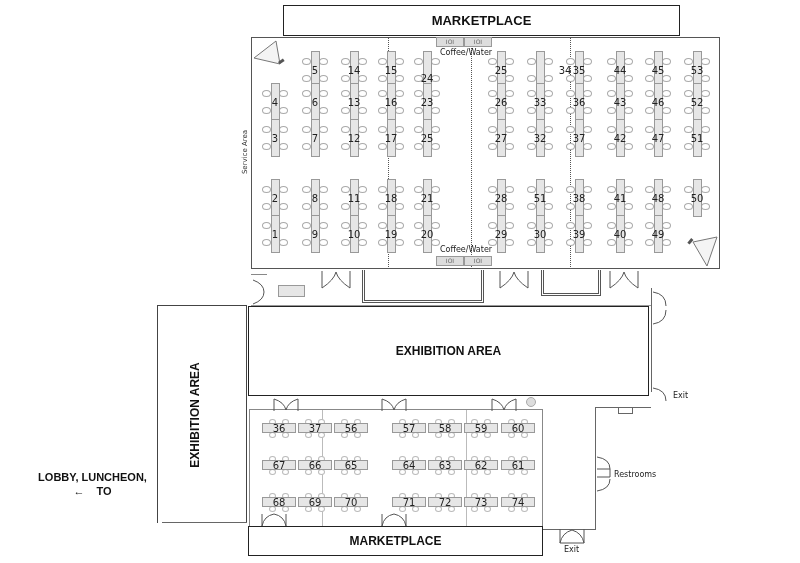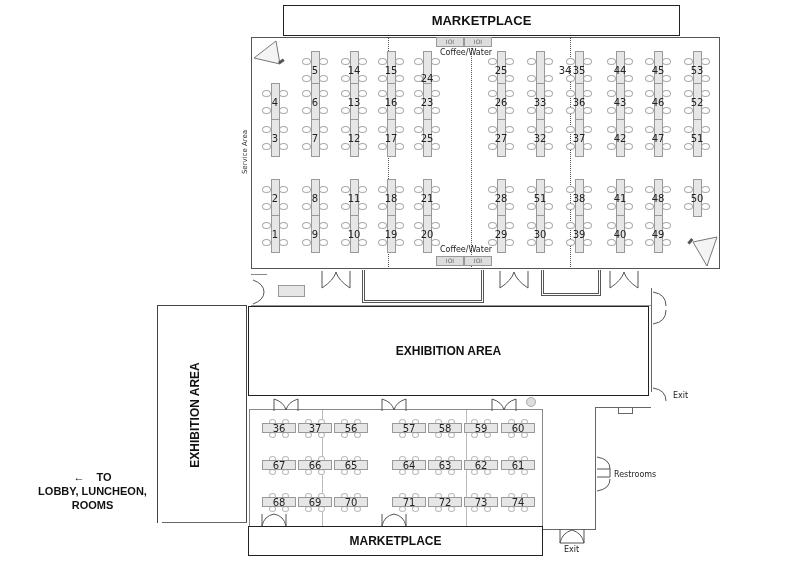--- a/index.html
+++ b/index.html
@@ -508,23 +508,22 @@
     <path d="M1 2 Q14 4 14 15" fill="none" stroke="#555" stroke-width="1"></path>
   </svg>
 <div class="abs small" style="left:673px;top:391px;">Exit</div>
 
 <div class="abs" style="left:157px;top:305px;width:90px;height:218px;border-left:1.5px solid #444;border-top:1.5px solid #444;border-right:1.5px solid #444;">
 </div>
 <div class="abs" style="left:162px;top:522px;width:85px;height:0;border-top:1.5px solid #666;"></div>
 <div class="abs label-bold" style="left:135px;top:408px;width:120px;text-align:center;font-size:12px;transform:rotate(-90deg);">EXHIBITION AREA</div>
 
 <div class="abs label-bold" style="left:20px;top:470px;width:145px;text-align:center;font-size:11px;line-height:14px;">
+  <div>LOBBY, LUNCHEON,</div>
   <div><span style="font-weight:normal;margin-right:12px;">←</span><span>TO</span></div>
-  <div>LOBBY, LUNCHEON,</div>
-  <div>ROOMS</div>
 </div>
 
 <div class="abs" style="left:249px;top:409px;width:294px;height:118px;border:1px solid #888;"></div>
 <div class="abs" style="left:322px;top:410px;width:0;height:116px;border-left:1px solid #bbb;"></div>
 <div class="abs" style="left:466px;top:410px;width:0;height:116px;border-left:1px solid #bbb;"></div>
 
 <svg class="abs" style="left:272px;top:398px;" width="28" height="14">
     <path d="M2 13 L2 1 M26 13 L26 1 M2 1 Q12 4 14 12 M26 1 Q16 4 14 12" fill="none" stroke="#555" stroke-width="1"></path>
   </svg>
 <svg class="abs" style="left:380px;top:398px;" width="28" height="14">

